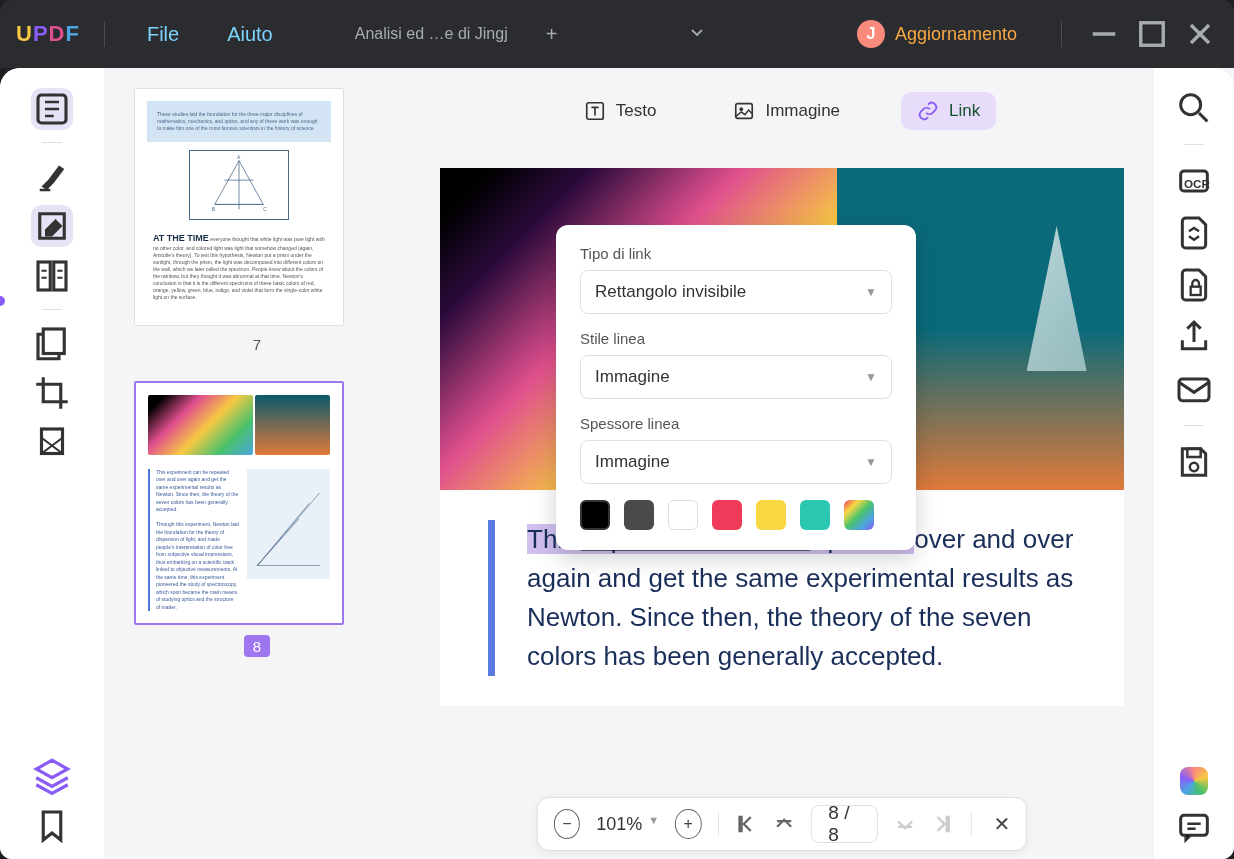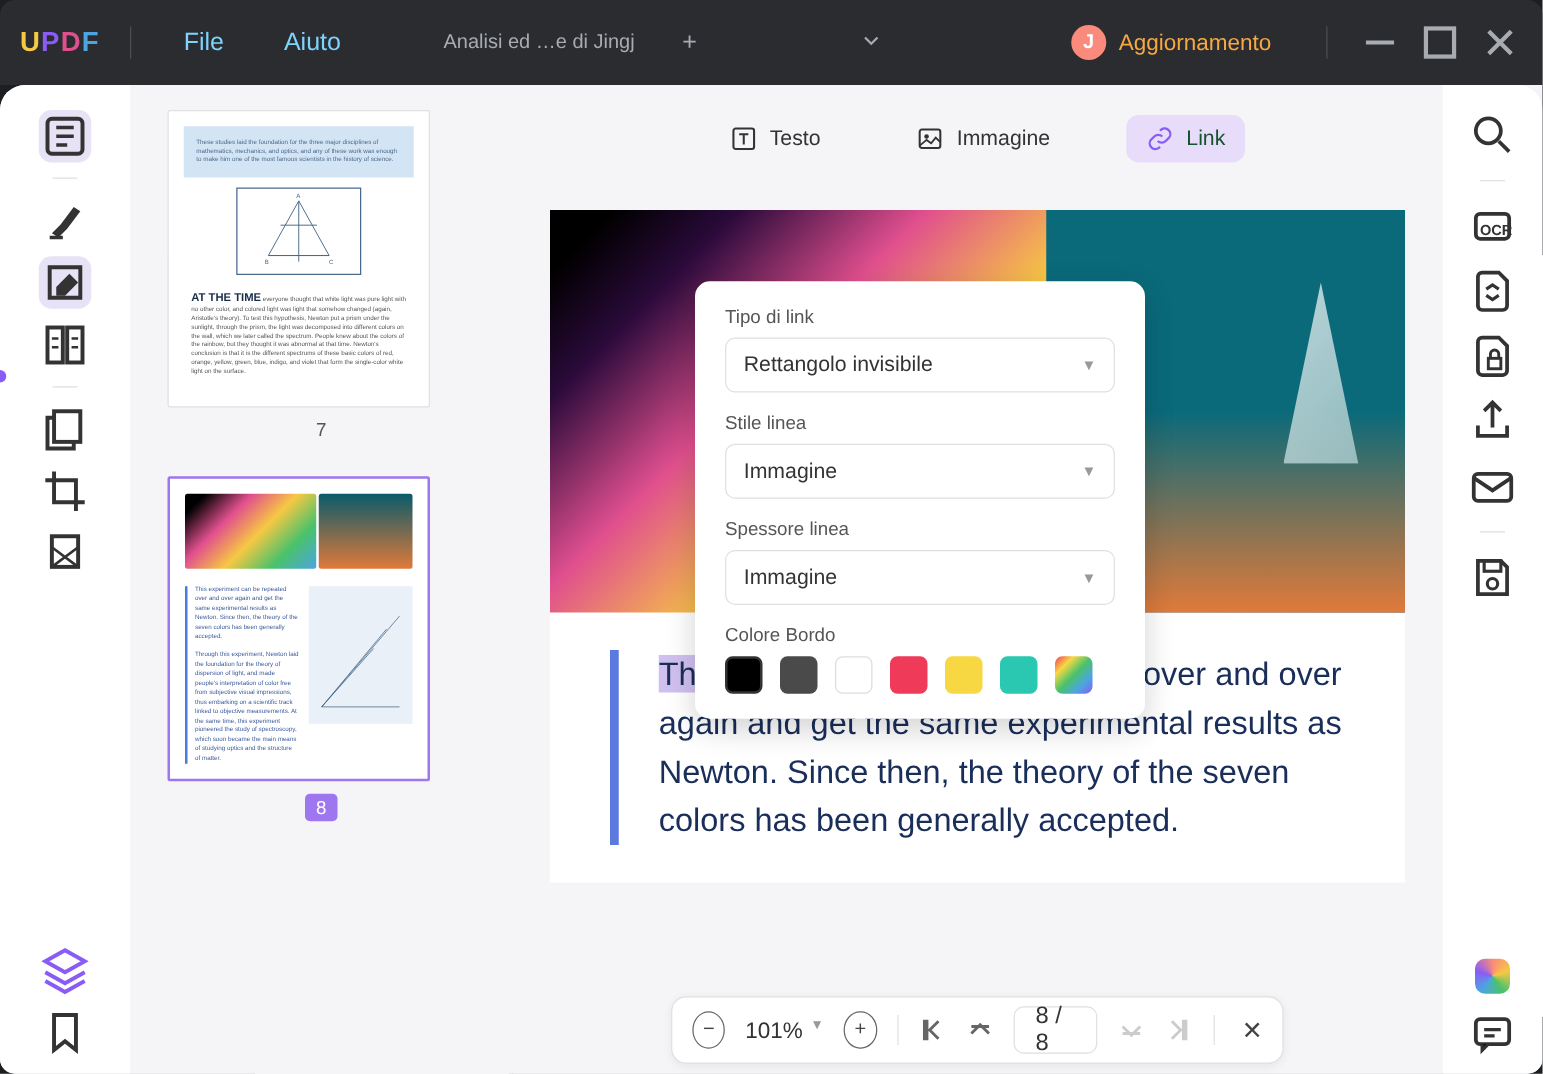--- a/index.html
+++ b/index.html
@@ -318,21 +318,20 @@
       <div class="popup-label">Stile linea</div>
       <div class="popup-select">
           <span>Immagine</span>
           <span class="chev">▼</span>
         </div>
       <div class="popup-label">Spessore linea</div>
       <div class="popup-select">
           <span>Immagine</span>
           <span class="chev">▼</span>
         </div>
-      <div class="popup-label">Colore Bordo</div>
       <div class="colors">
         <div class="color-sw selected" style="background:#000"></div>
         <div class="color-sw" style="background:#4a4a4a"></div>
         <div class="color-sw" style="background:#fff;border:1px solid #ddd"></div>
         <div class="color-sw" style="background:#f03a5a"></div>
         <div class="color-sw" style="background:#f7d843"></div>
         <div class="color-sw" style="background:#2ac8b0"></div>
         <div class="color-sw" style="background:linear-gradient(135deg,#f03a5a,#f7d843,#4ac26b,#4ca5e0,#8a5cf6)"></div>
       </div>
     </div>

